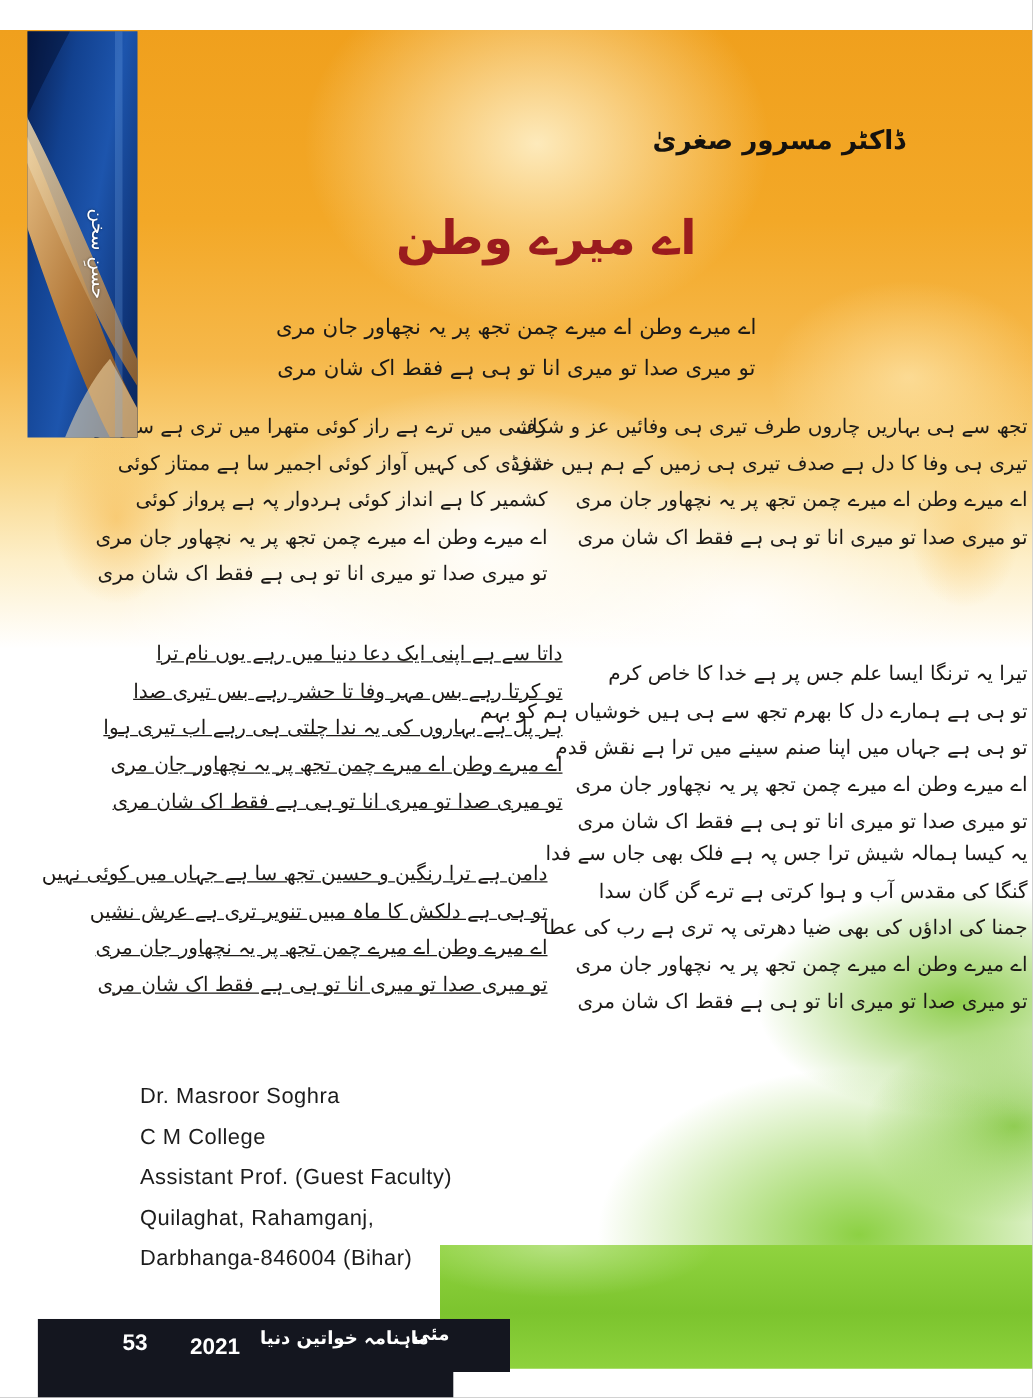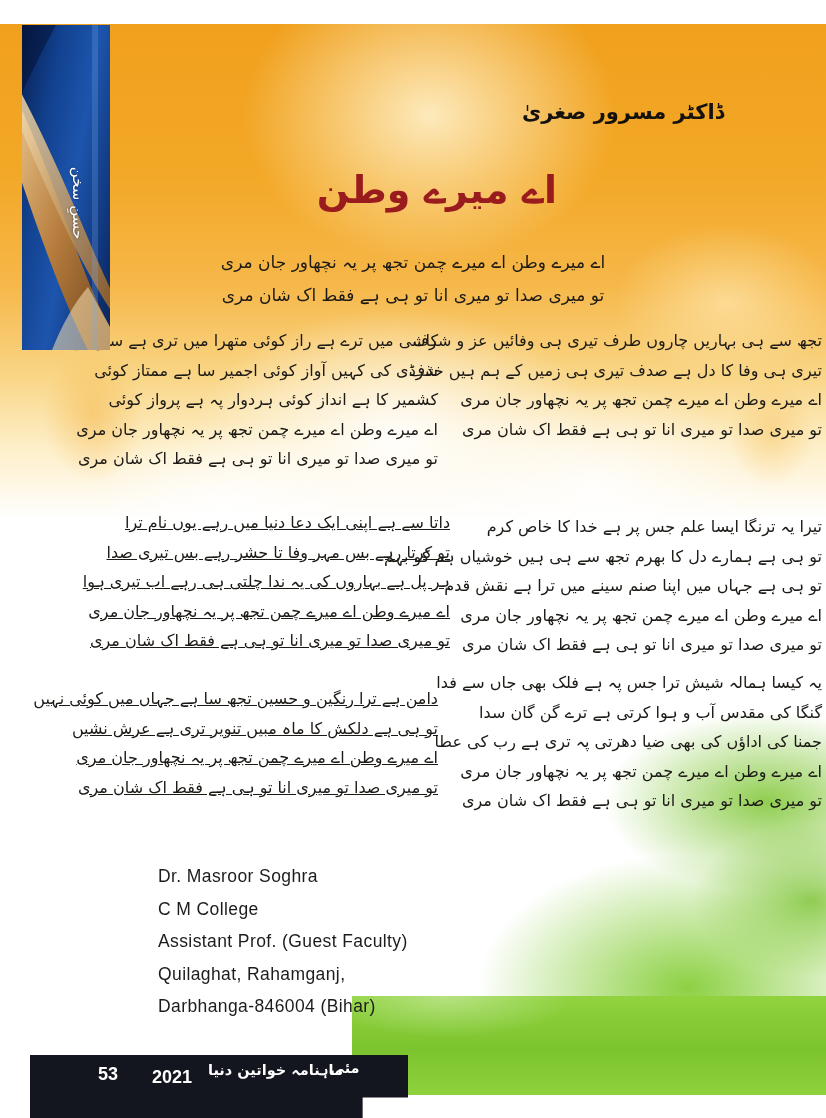--- a/index.html
+++ b/index.html
@@ -76,29 +76,29 @@
     position:absolute; left:133px; top:246px; width:560px; z-index:2;
     text-align:center; font-size:17px; line-height:33px; color:#1d1a16; font-weight:500;
   }
   .stanza {
     position:absolute; z-index:2; text-align:right;
     font-size:16px; line-height:29.5px; color:#1d1a16;
   }
   .stanza .line { white-space:nowrap; }
   .st-r1 { left:450px; top:326px; width:372px; }
   .st-l1 { left:86px;  top:326px; width:352px; }
-  .st-r2 { left:450px; top:512px; width:372px; }
+  .st-r2 { left:450px; top:524px; width:372px; }
   .st-l2 { left:98px;  top:508px; width:352px;text-decoration:underline; }
   .st-r3 { left:450px; top:668px; width:372px; }
   .st-l3 { left:86px;  top:684px; width:352px;text-decoration:underline; }
 
   
   .author-block {
     position:absolute; left:112px; top:860px; z-index:2;
-    font-size:17.5px; line-height:32.5px; color:#1c1c1c; letter-spacing:.4px;margin-left:46px;
+    font-size:17.5px; line-height:32.5px; color:#1c1c1c; letter-spacing:.4px;
   }
 
   
   .footer-bar {
     position:absolute; left:30px; top:1055px; width:378px; height:112px; z-index:4;
     background:#14161f;
     clip-path: polygon(0 0, 100% 0, 100% 38%, 88% 38%, 88% 100%, 0 100%);
     overflow:hidden;
   }
   .footer-bar svg.swoosh { position:absolute; left:0; bottom:0; }

